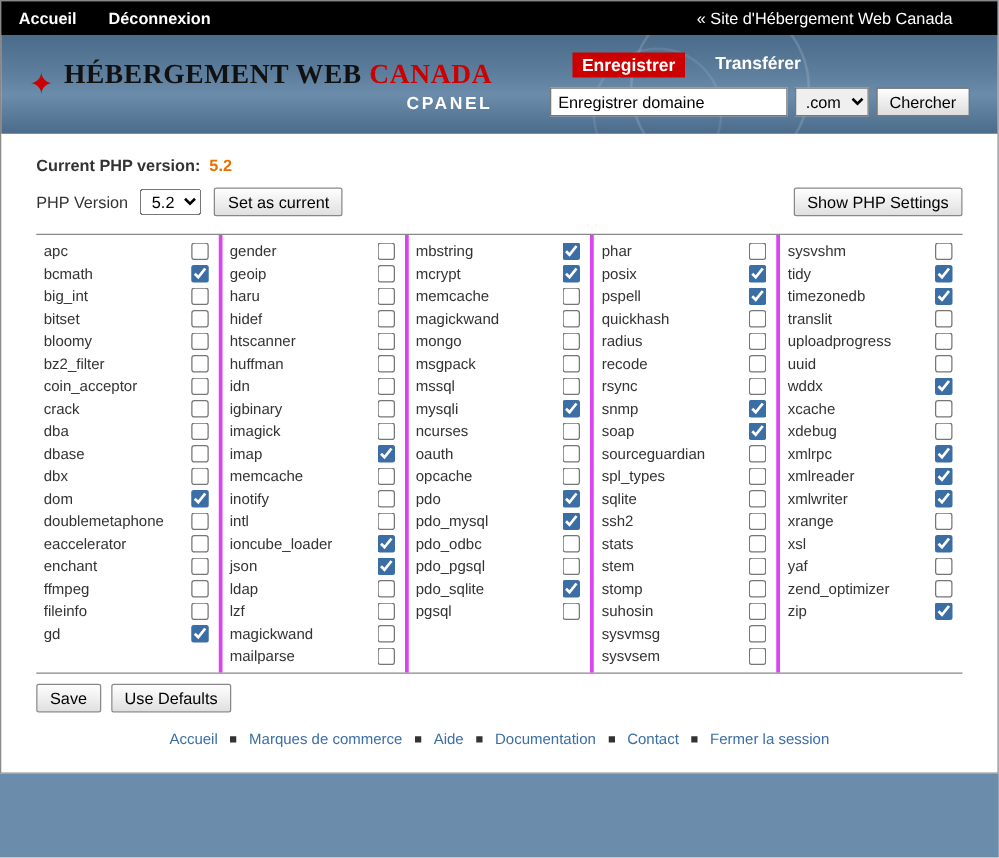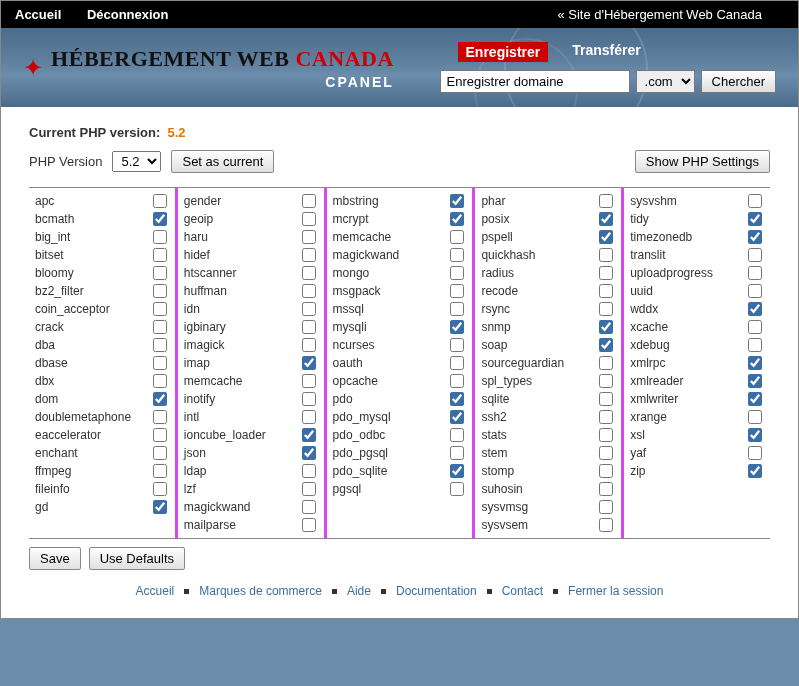--- a/index.html
+++ b/index.html
@@ -479,20 +479,24 @@
           </div>
           <div class="ext-row">
             <span>xsl</span>
             <input type="checkbox" checked="" style="">
           </div>
           <div class="ext-row">
             <span>yaf</span>
             <input type="checkbox" style="">
           </div>
           <div class="ext-row">
+            <span>zend_optimizer</span>
+            <input type="checkbox" style="">
+          </div>
+          <div class="ext-row">
             <span>zip</span>
             <input type="checkbox" checked="" style="">
           </div>
         </div>
       </div>
 
     <div class="btns">
       <button class="btn">Save</button>
       <button class="btn">Use Defaults</button>
     </div>

